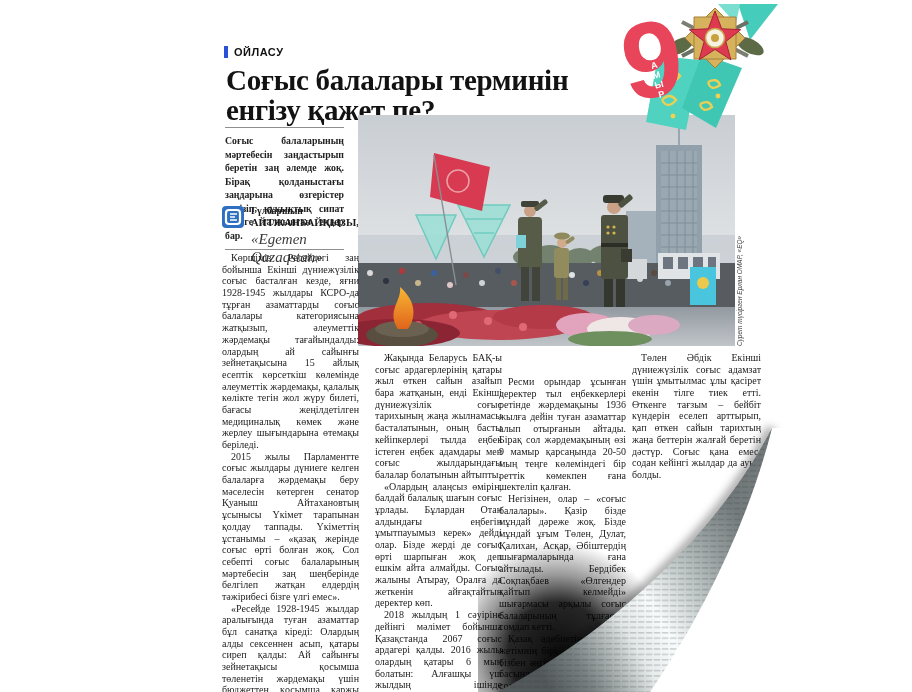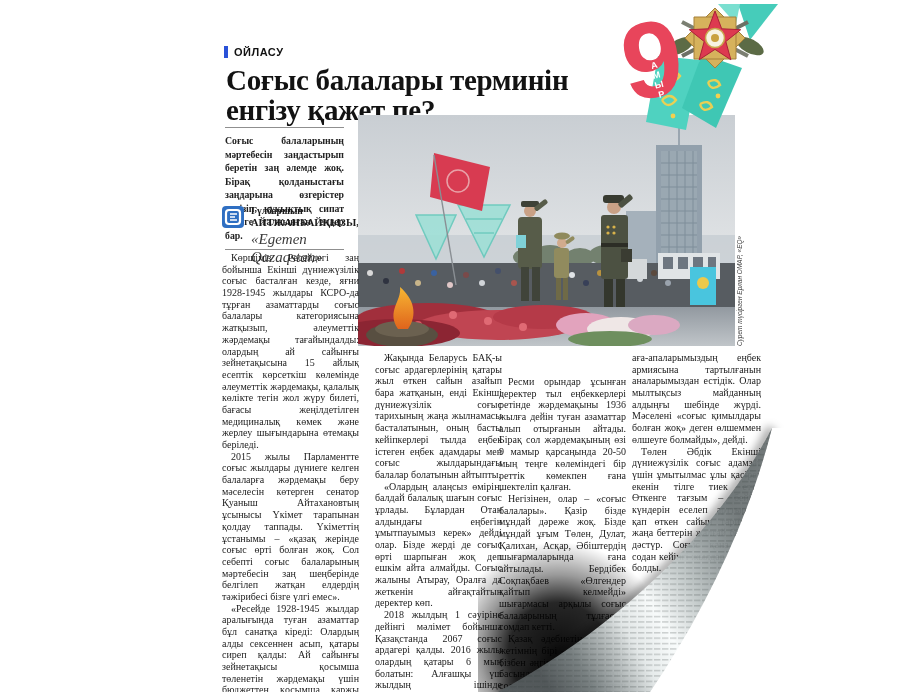--- a/index.html
+++ b/index.html
@@ -271,21 +271,20 @@
   <p>2018 жылдың 1 сәуіріне дейінгі мәлімет бойынша Қазақстанда 2067 соғыс ардагері қалды. 2016 жылы олардың қатары 6 мың болатын: Алғашқы үш жылдың ішінде ардагерлердің жартысынан көбі келместің кемесіне мініп, бұ тұрған жағалаудан алыстап кетті. Бұл өмір! Біз қаласақ та, қаламасақ та енді аз ғана уақытта Екінші дүниежүзілік соғысқа қатысты тарихтың бізге белгісіз екінші парағы ашылады.</p>
 
 </div>
 <div class="abs col col3">
   <p>Ресми орындар ұсынған деректер тыл еңбеккерлері ретінде жәрдемақыны 1936 жылға дейін туған азаматтар алып отырғанын айтады. Бірақ сол жәрдемақының өзі 9 мамыр қарсаңында 20-50 мың теңге көлеміндегі бір реттік көмекпен ғана шектеліп қалған.</p>
   <p>Негізінен, олар – «соғыс балалары». Қазір бізде мұндай дәреже жоқ. Бізде мұндай ұғым Төлен, Дулат, Қалихан, Асқар, Әбіштердің шығармаларында ғана айтылады. Бердібек Соқпақбаев «Өлгендер қайтып келмейді» шығармасы арқылы соғыс балаларының тұлғасын сомдап кетті.</p>
   <p>Қазақ әдебиетіндегі жеті жетімнің бірі – Төлен Әбдік бізбен әңгімесінде XX ғасыр басындағы ашаршылық, содан кейінгі қуғын-сүргін жылдарындағы соғыс балаларының санасында таңбаланып қалғанын айтады. Мұның өтемімен салымы кешегі өткен Шерхан Мұртаза 1920-1930 жылдары туған қалалардың өзі содан енді жиі айтатын. Отбасы жаппай өлді, сүргінде қалып қалды. Олардың айтуынша қана емес, 1933-1953 жылдардағы қуғын-сүргін де ауыр таңбасын салды», дейді Т.Әбдік.</p>
 
 </div>
 <div class="abs col col4">
-  <p class="noindent">аға-апаларымыздың еңбек армиясына тартылғанын аналарымыздан естідік. Олар мылтықсыз майданның алдыңғы шебінде жүрді. Мәселені «соғыс қимылдары болған жоқ» деген өлшеммен өлшеуге болмайды», дейді.</p>
   <p>Төлен Әбдік Екінші дүниежүзілік соғыс адамзат үшін ұмытылмас ұлы қасірет екенін тілге тиек етті. Өткенге тағзым – бейбіт күндерін еселеп арттырып, қап өткен сайын тарихтың жаңа беттерін жалғай беретін дәстүр. Соғыс қана емес, содан кейінгі жылдар да ауыр болды.</p>
 </div>
 
 <div class="abs curl">
   <svg width="434" height="294" viewBox="0 0 434 294">
     <defs>
       <linearGradient id="cone" gradientUnits="userSpaceOnUse" x1="50" y1="255" x2="265" y2="125">
         <stop offset="0" stop-color="#565c5e"></stop>
         <stop offset=".15" stop-color="#7e8687"></stop>
         <stop offset=".38" stop-color="#e7ecec"></stop>

